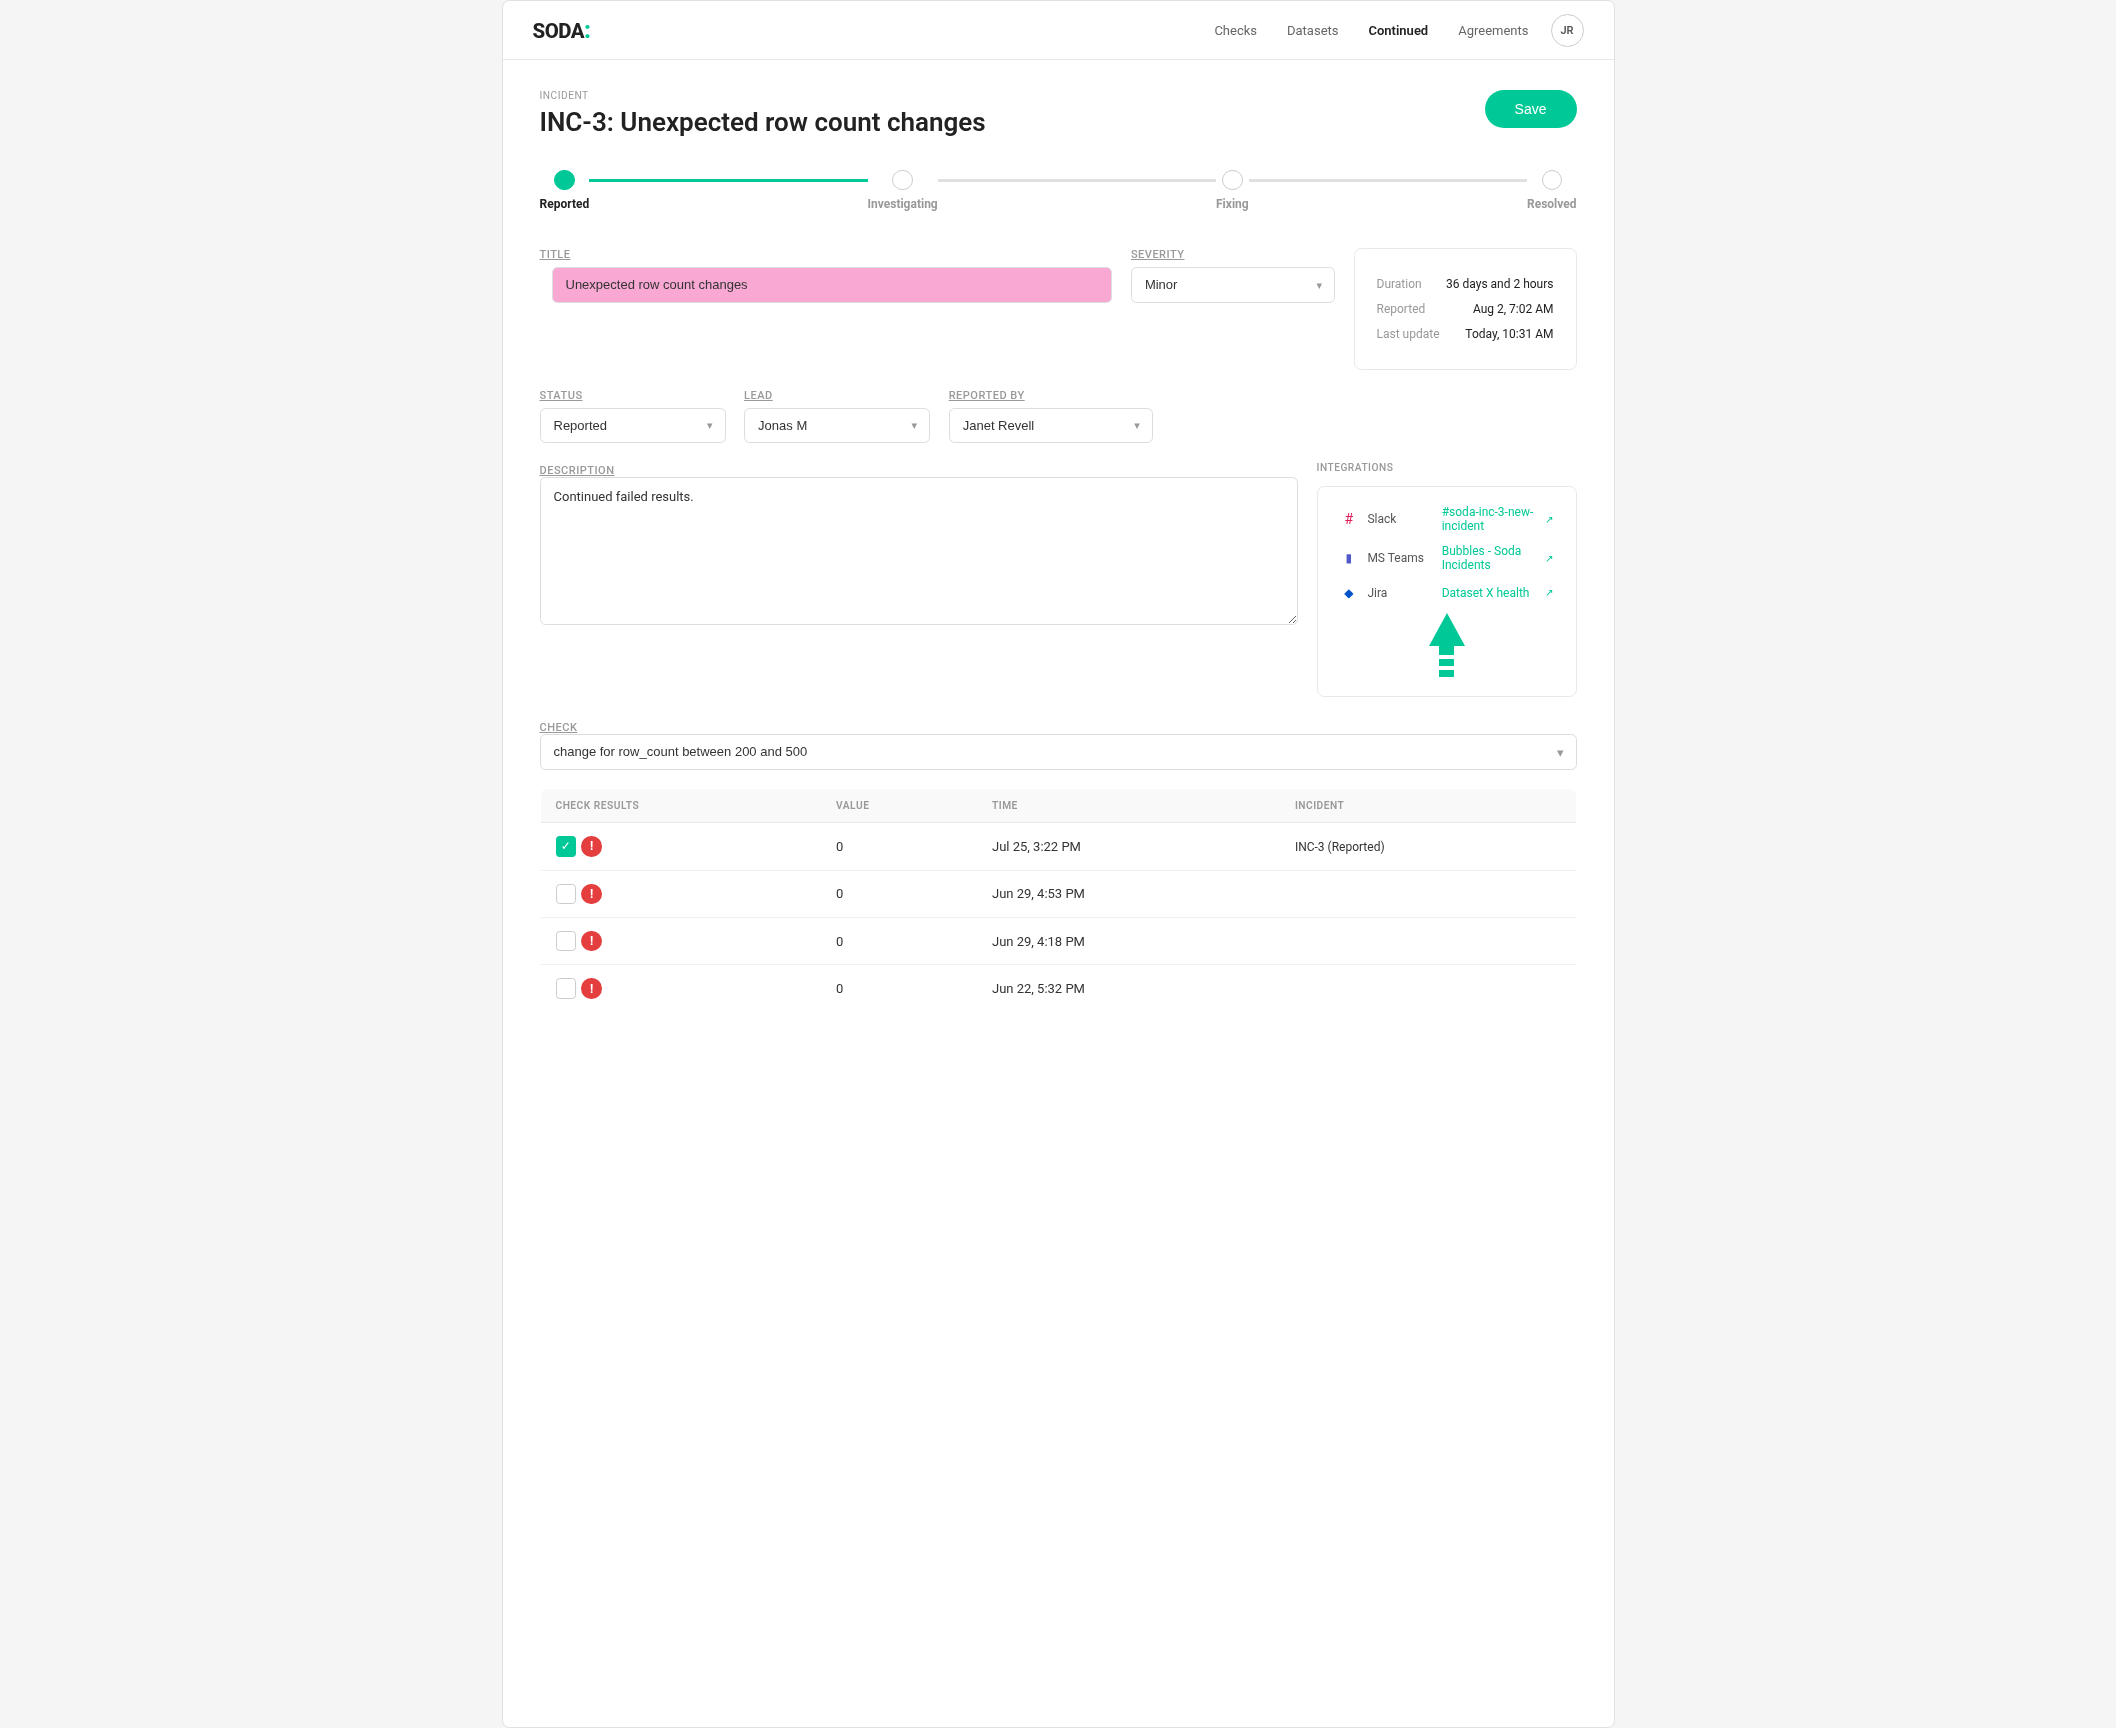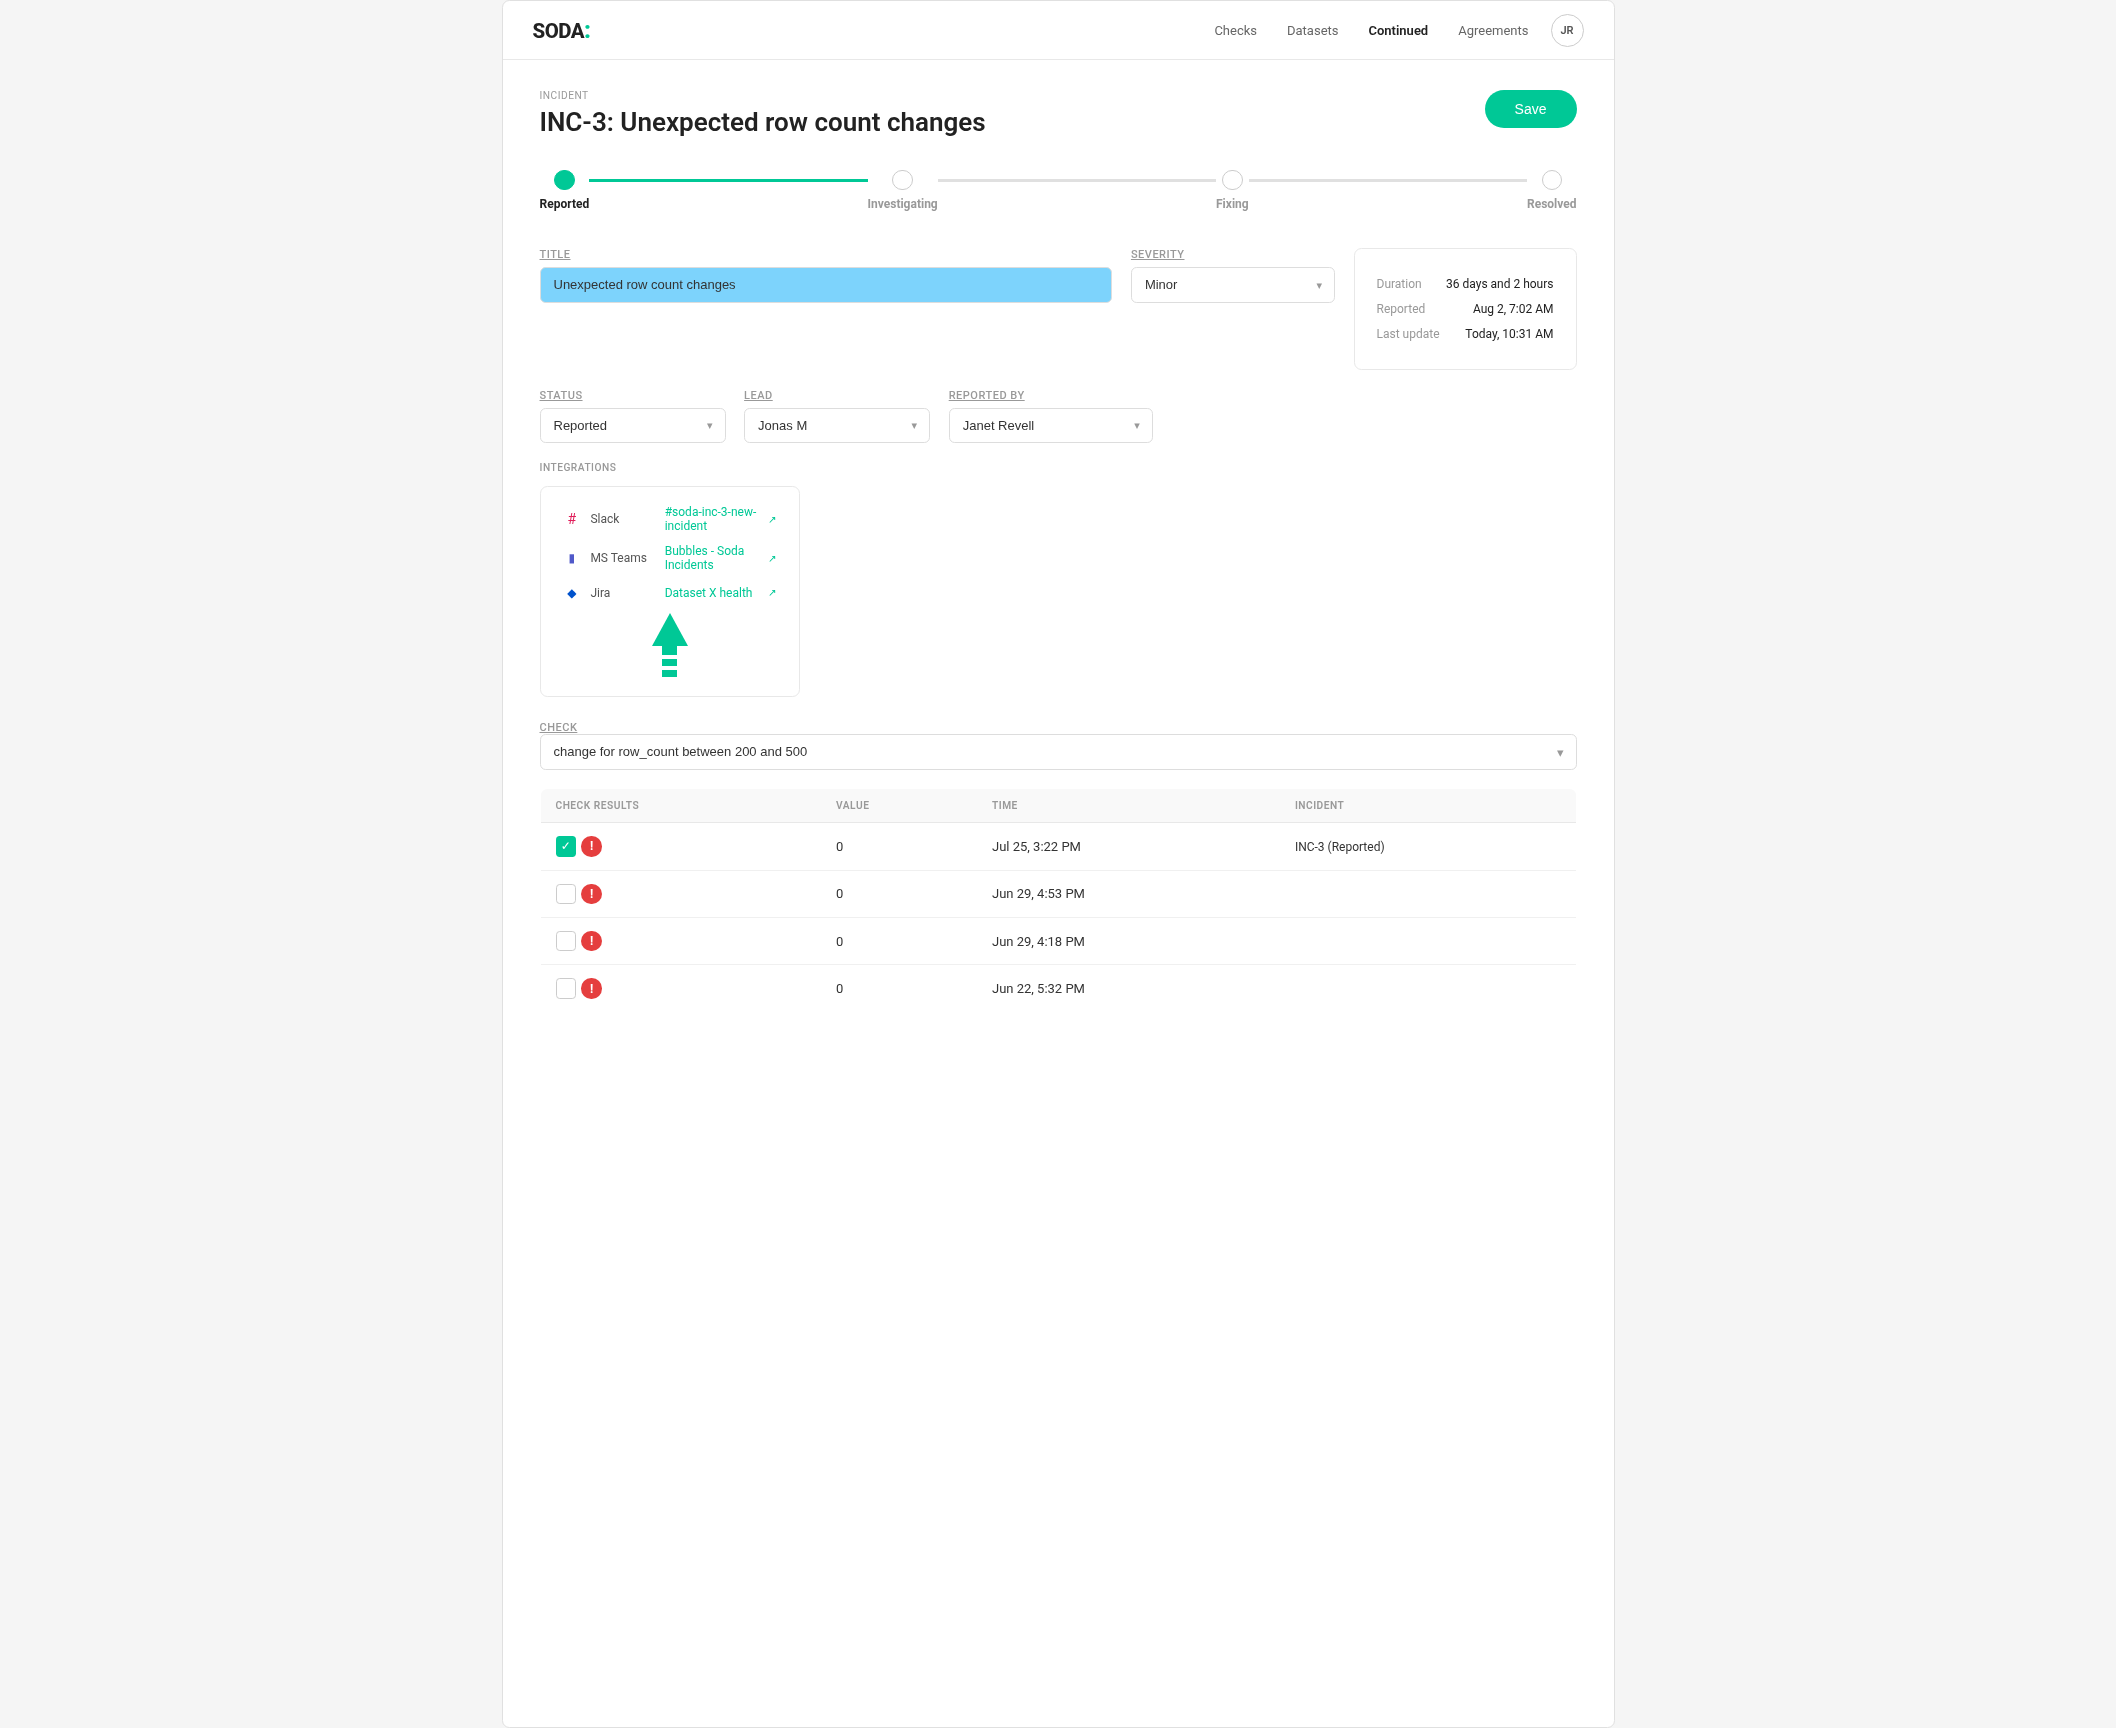--- a/index.html
+++ b/index.html
@@ -167,22 +167,23 @@
       margin-bottom: 5.6px;
       font-weight: 500;
       text-decoration: underline;
     }
     .form-input {
       border: 0.9px solid #ddd;
       border-radius: 5.6px;
       padding: 9.3px 13px;
       font-size: 13px;
       color: #333;
-      background: #7dd3fc;
+      background: #f9a8d4;
       outline: none;
+      margin-left: 12px;
     }
     .form-select {
       border: 0.9px solid #ddd;
       border-radius: 5.6px;
       padding: 9.3px 13px;
       font-size: 13px;
       color: #333;
       background: #fff;
       appearance: none;
       -webkit-appearance: none;
@@ -482,20 +483,24 @@
         <label class="form-label">REPORTED BY</label>
         <div class="select-wrapper">
           <select class="form-select">
             <option>Janet Revell</option>
           </select>
         </div>
       </div>
     </div>
 
     <div class="two-col">
+      <div class="col-left">
+        <label class="form-label">DESCRIPTION</label>
+        <textarea class="form-textarea" style="">Continued failed results.</textarea>
+      </div>
       <div class="col-right">
         <div class="integrations-label">INTEGRATIONS</div>
         <div class="integrations-card">
 
           <div class="integration-row">
             <div class="integration-icon" style="color:#E01E5A; font-size:14px;">#</div>
             <span class="integration-name">Slack</span>
             <a class="integration-link" href="#">#soda-inc-3-new-incident</a>
             <span class="ext-icon">↗</span>
           </div>

